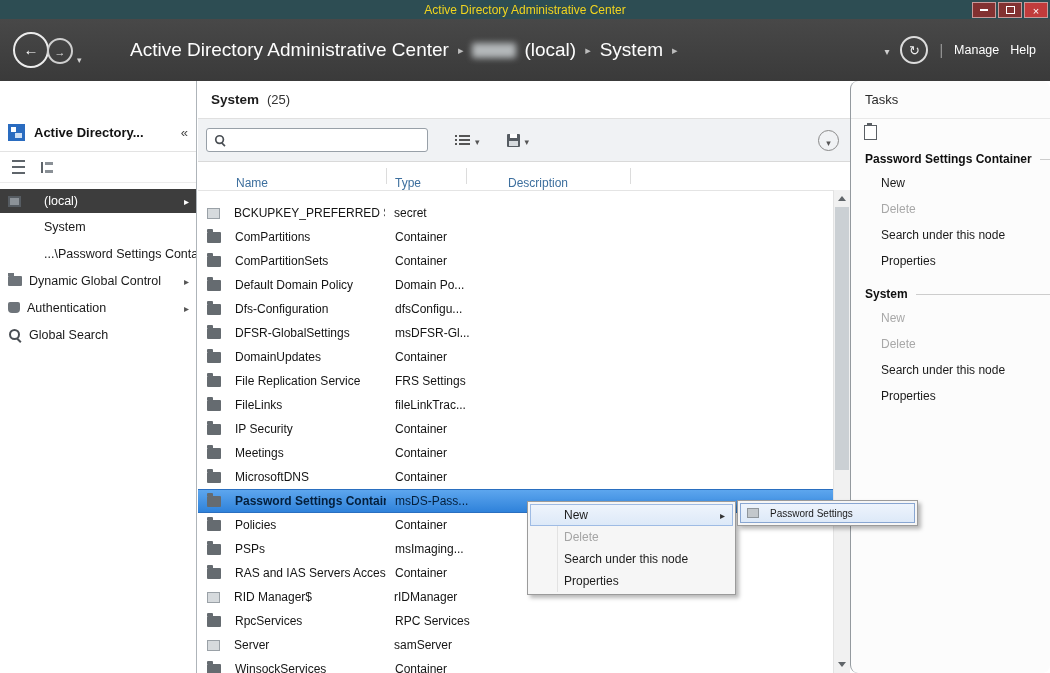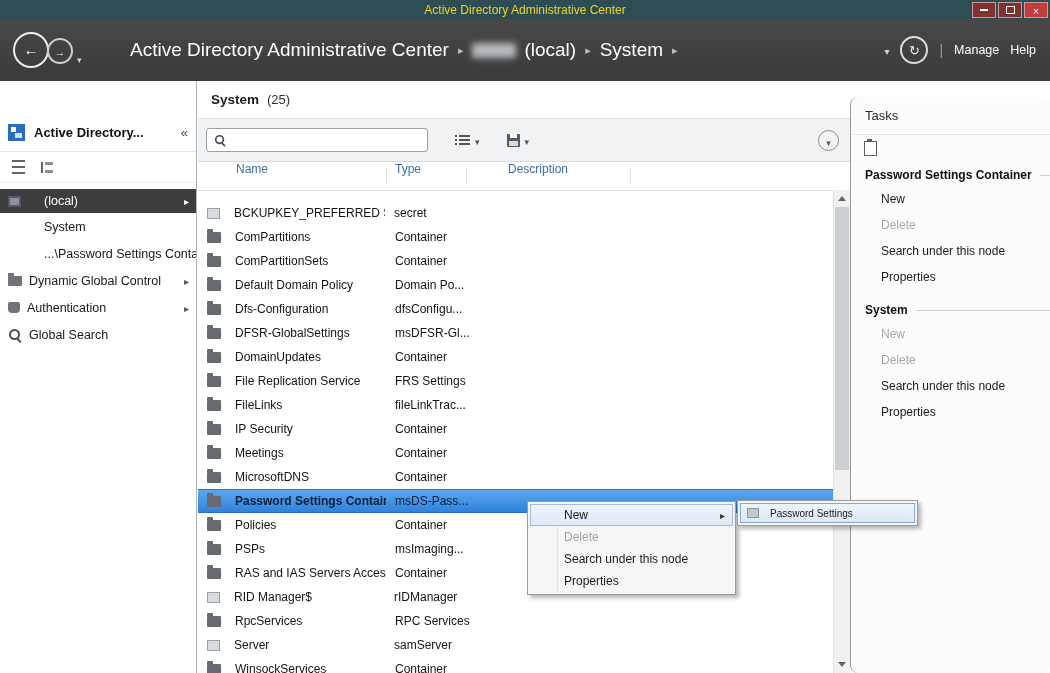--- a/index.html
+++ b/index.html
@@ -103,21 +103,21 @@
       background:linear-gradient(#555 2px,transparent 2px,transparent 4px,#555 4px,#555 6px,
                  transparent 6px,transparent 8px,#555 8px,#555 10px,transparent 10px);}
   .i-listopts::after{content:"";position:absolute;left:0;top:1px;width:2px;height:10px;
       background:linear-gradient(#555 2px,transparent 2px,transparent 4px,#555 4px,#555 6px,
                  transparent 6px,transparent 8px,#555 8px,#555 10px,transparent 10px);}
   .i-save{width:13px;height:13px;background:#565c62;position:relative;border-radius:1px;}
   .i-save::before{content:"";position:absolute;left:3px;top:0;width:7px;height:4px;background:#fff;}
   .i-save::after{content:"";position:absolute;left:2px;bottom:1px;width:9px;height:5px;background:#d7dbde;}
   .preview-toggle{position:absolute;right:11px;top:11px;width:19px;height:19px;border:1px solid #8a8a8a;
                   border-radius:50%;display:flex;align-items:center;justify-content:center;}
-  .col-head{height:28px;display:flex;align-items:flex-start;border-bottom:1px solid #e4e4e4;
+  .col-head{height:28px;display:flex;align-items:flex-end;border-bottom:1px solid #e4e4e4;
             font-size:12px;color:#3d6f9e;position:relative;flex:none;}
   .col-name{padding-left:38px;width:150px;}
   .col-type{padding-left:9px;width:103px;}
   .col-desc{padding-left:10px;}
   .colsep{position:absolute;top:6px;height:16px;border-left:1px solid #dcdcdc;}
   .colsep.s1{left:188px;} .colsep.s2{left:268px;} .colsep.s3{left:432px;}
   .rows{flex:1;margin-right:17px;padding-top:10px;overflow:hidden;}
   .trow{height:24px;display:flex;align-items:center;font-size:12px;color:#141414;box-sizing:border-box;}
   .trow.sel{background:linear-gradient(#5da6ee,#2f82da);border-top:1px solid #2a6fc0;
             border-bottom:1px solid #2a6fc0;color:#041f3c;font-weight:bold;}
@@ -153,21 +153,21 @@
   .ctx-arrow::before{content:"▸";font-size:10px;color:#333;}
   .sub{position:absolute;left:737px;top:500px;width:181px;background:#f6f6f6;border:1px solid #9b9b9b;
        box-shadow:3px 3px 4px rgba(0,0,0,.28);padding:2px;z-index:31;box-sizing:border-box;}
   .sub-item{height:20px;display:flex;align-items:center;padding-left:6px;font-size:10px;color:#1b1b1b;
             box-sizing:border-box;}
   .sub-item.hl{border:1px solid #88a6d2;background:linear-gradient(#eef4fc,#dde9f8);}
   .sub-icon{width:12px;height:10px;background:#c3c8cc;border:1px solid #8f969c;margin-right:11px;
             box-sizing:border-box;flex:none;}
 
   
-  .tasks{position:absolute;right:0;top:97px;width:200px;bottom:0;background:#fcfcfc;
+  .tasks{position:absolute;right:0;top:81px;width:200px;bottom:0;background:#fcfcfc;
          border-left:1px solid #949a9f;box-sizing:border-box;border-radius:8px;}
   .tasks-head{height:37px;display:flex;align-items:center;padding:0 14px;font-size:13px;color:#2a2a2a;
               border-bottom:1px solid #e8e8e8;}
   .tasks-toolbar{height:27px;display:flex;align-items:center;padding:0 13px;}
   .i-clip{width:11px;height:13px;border:1px solid #5a5f64;background:#fff;position:relative;}
   .i-clip::before{content:"";position:absolute;left:2px;top:-3px;width:5px;height:3px;background:#5a5f64;}
   .tsection{margin-top:2px;}
   .tsection + .tsection{margin-top:9px;}
   .tsec-head{display:flex;align-items:center;height:22px;padding-left:14px;font-size:12px;
              font-weight:bold;color:#0f0f0f;}

